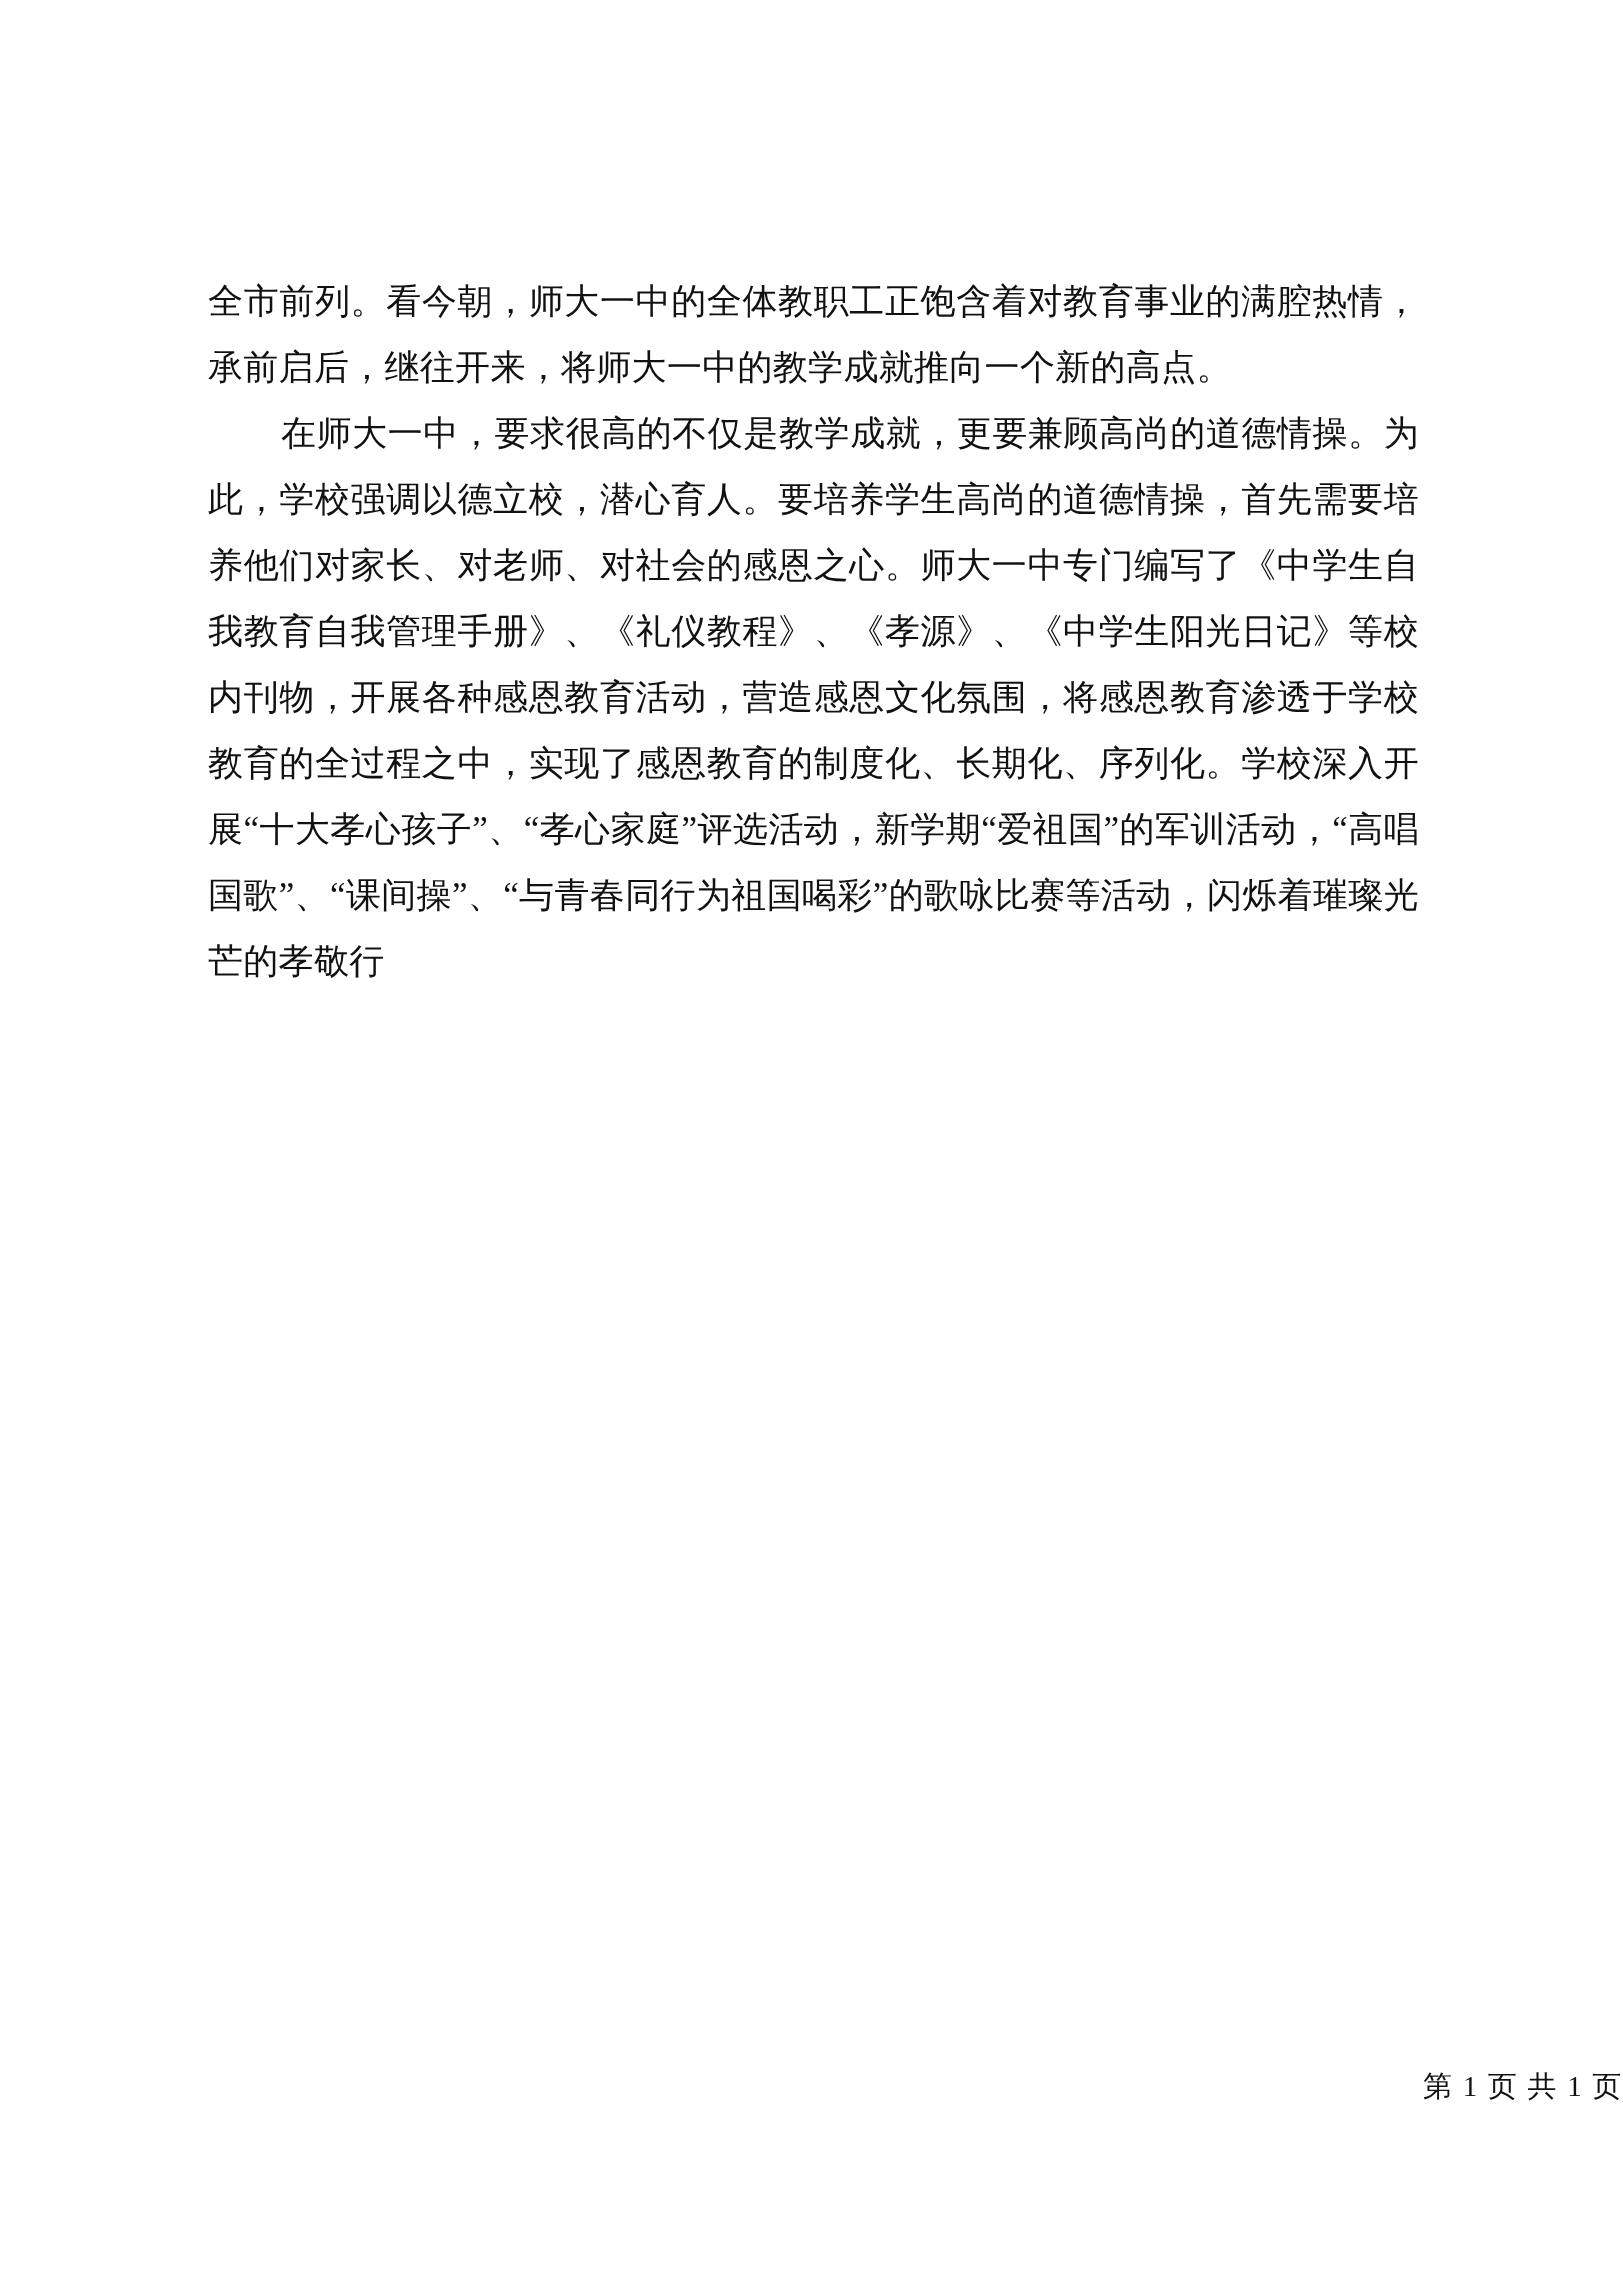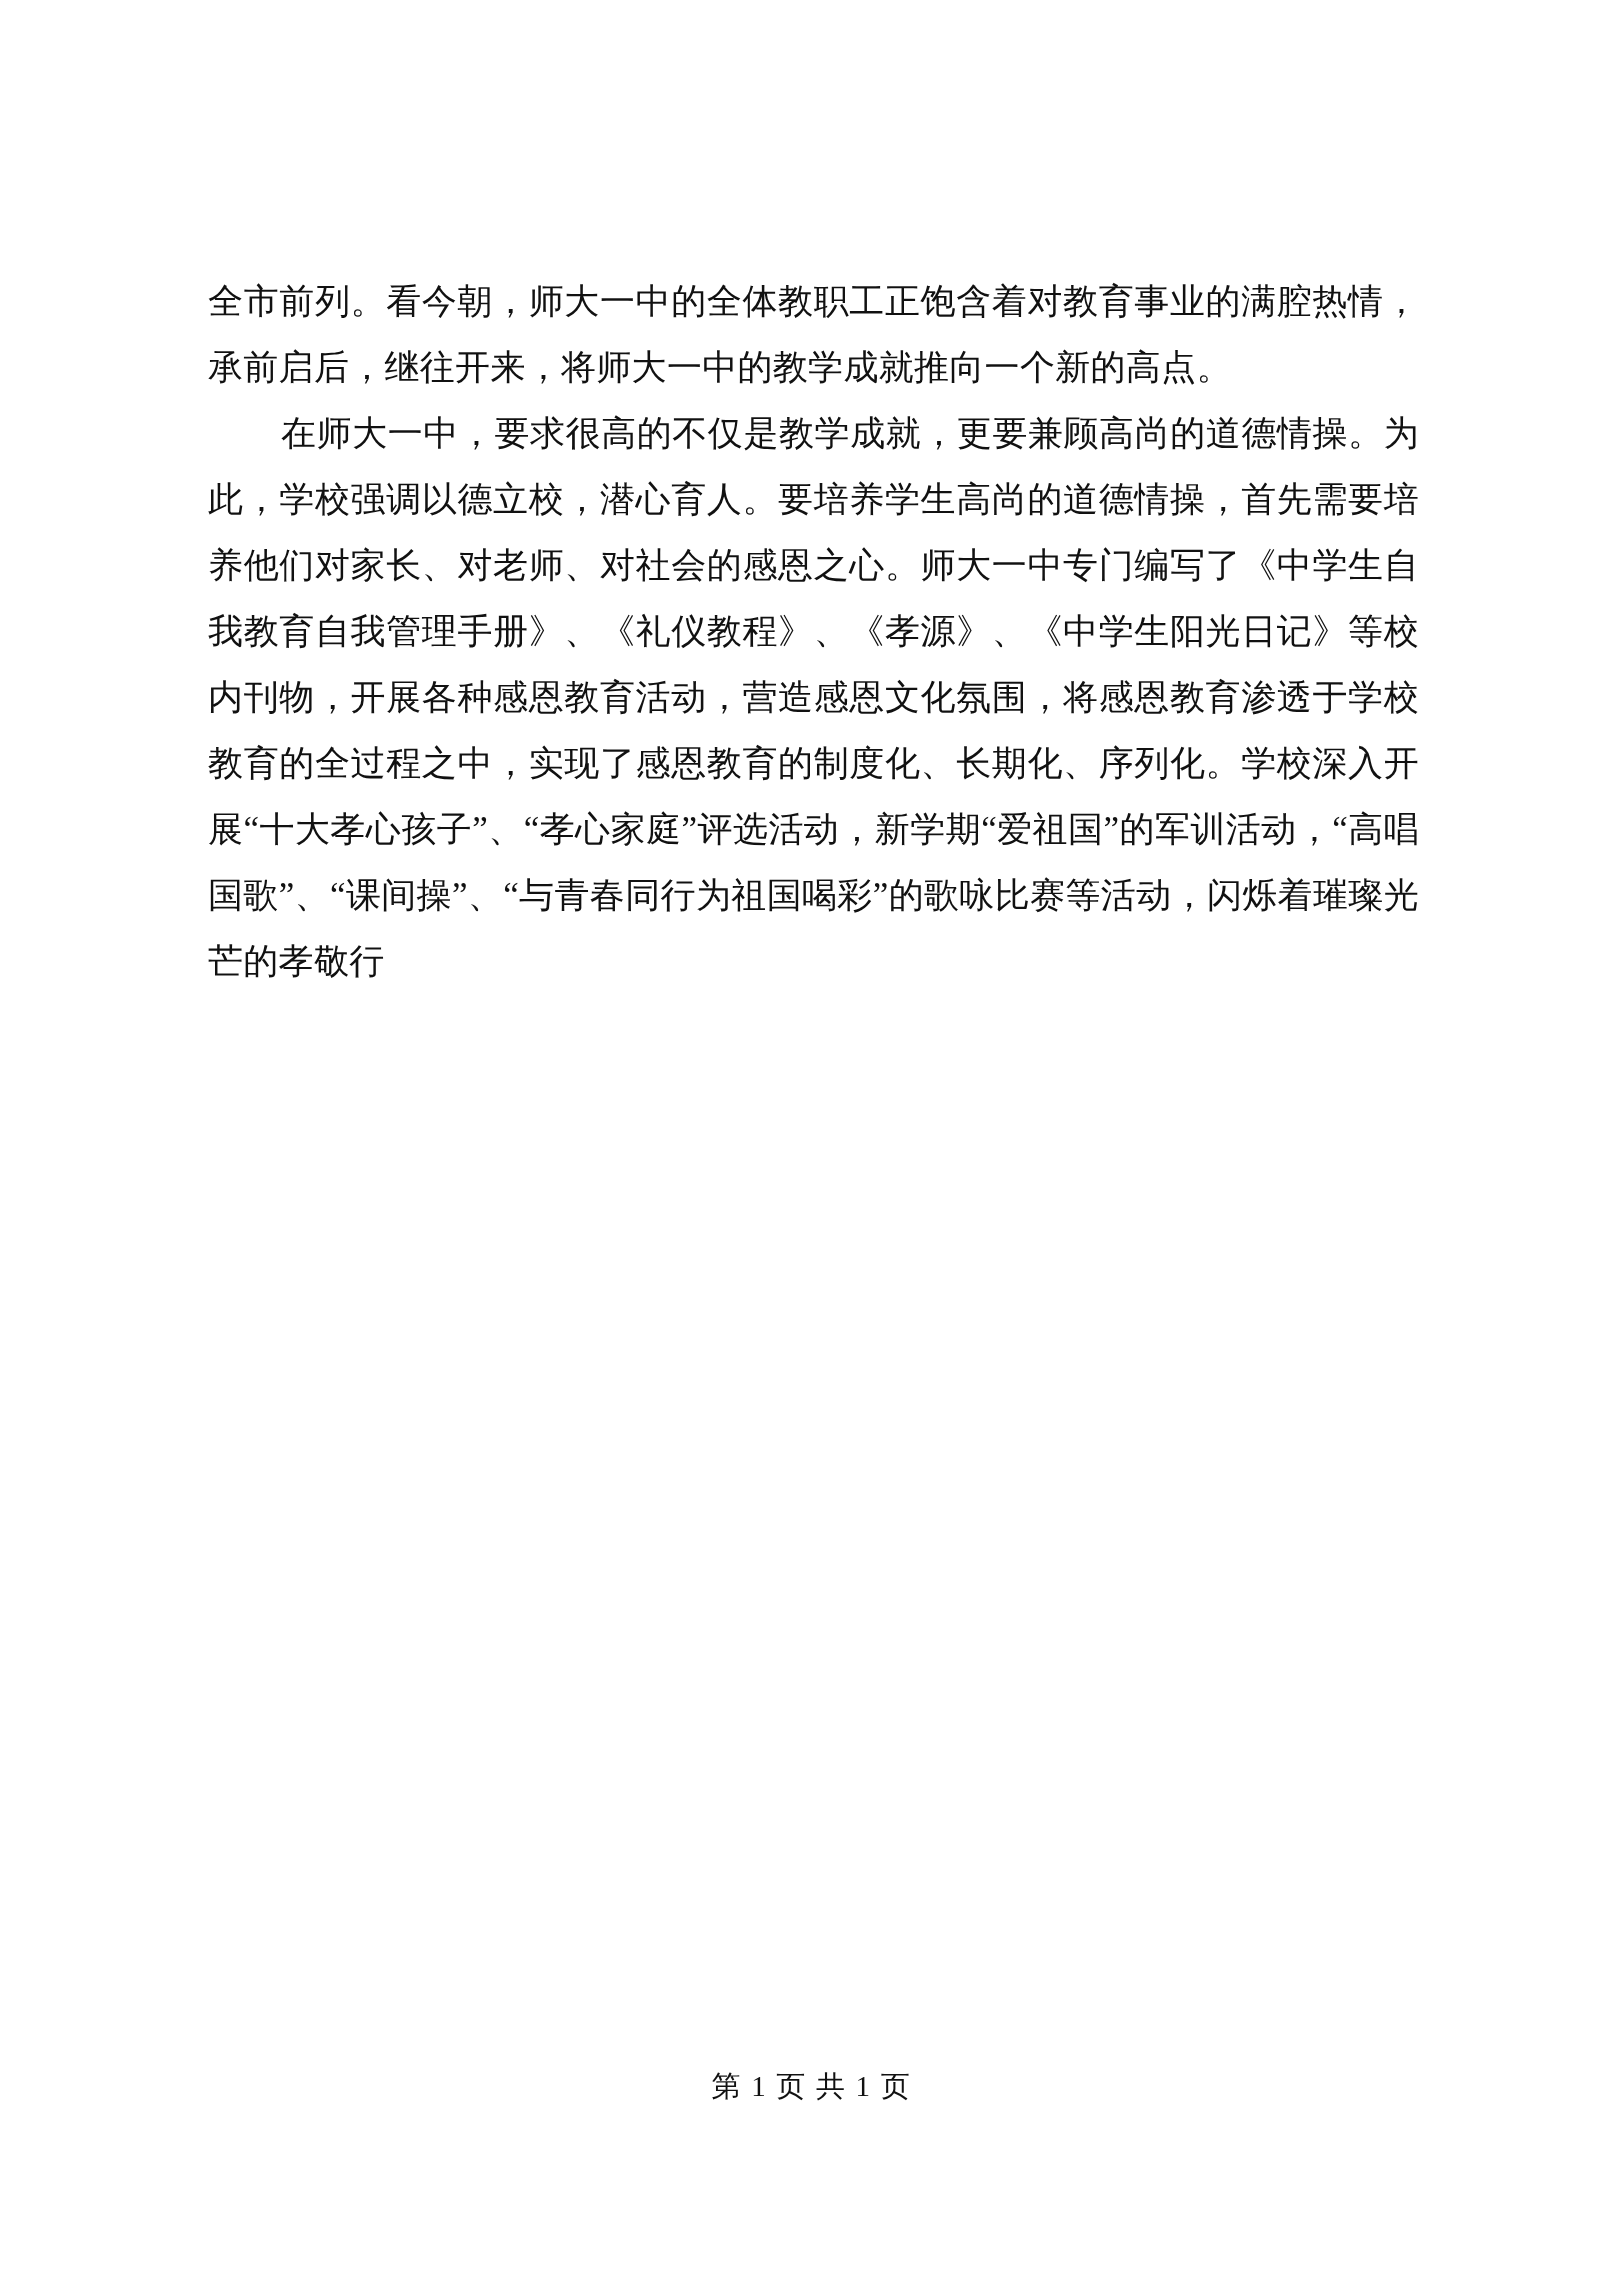--- a/index.html
+++ b/index.html
@@ -40,21 +40,21 @@
     color: #111111;
   }
   .para.indent {
     text-indent: 73px;
   }
   .footer {
     position: absolute;
     left: 0;
     top: 2069px;
     width: 1623px;
-    text-align: center;
+    text-align: right;
     font-size: 29px;
     line-height: 34px;
     color: #111111;
     letter-spacing: 1.7px;
     font-family: "Liberation Serif", "DejaVu Serif", serif;
   }
 </style>
 </head>
 <body>
 

